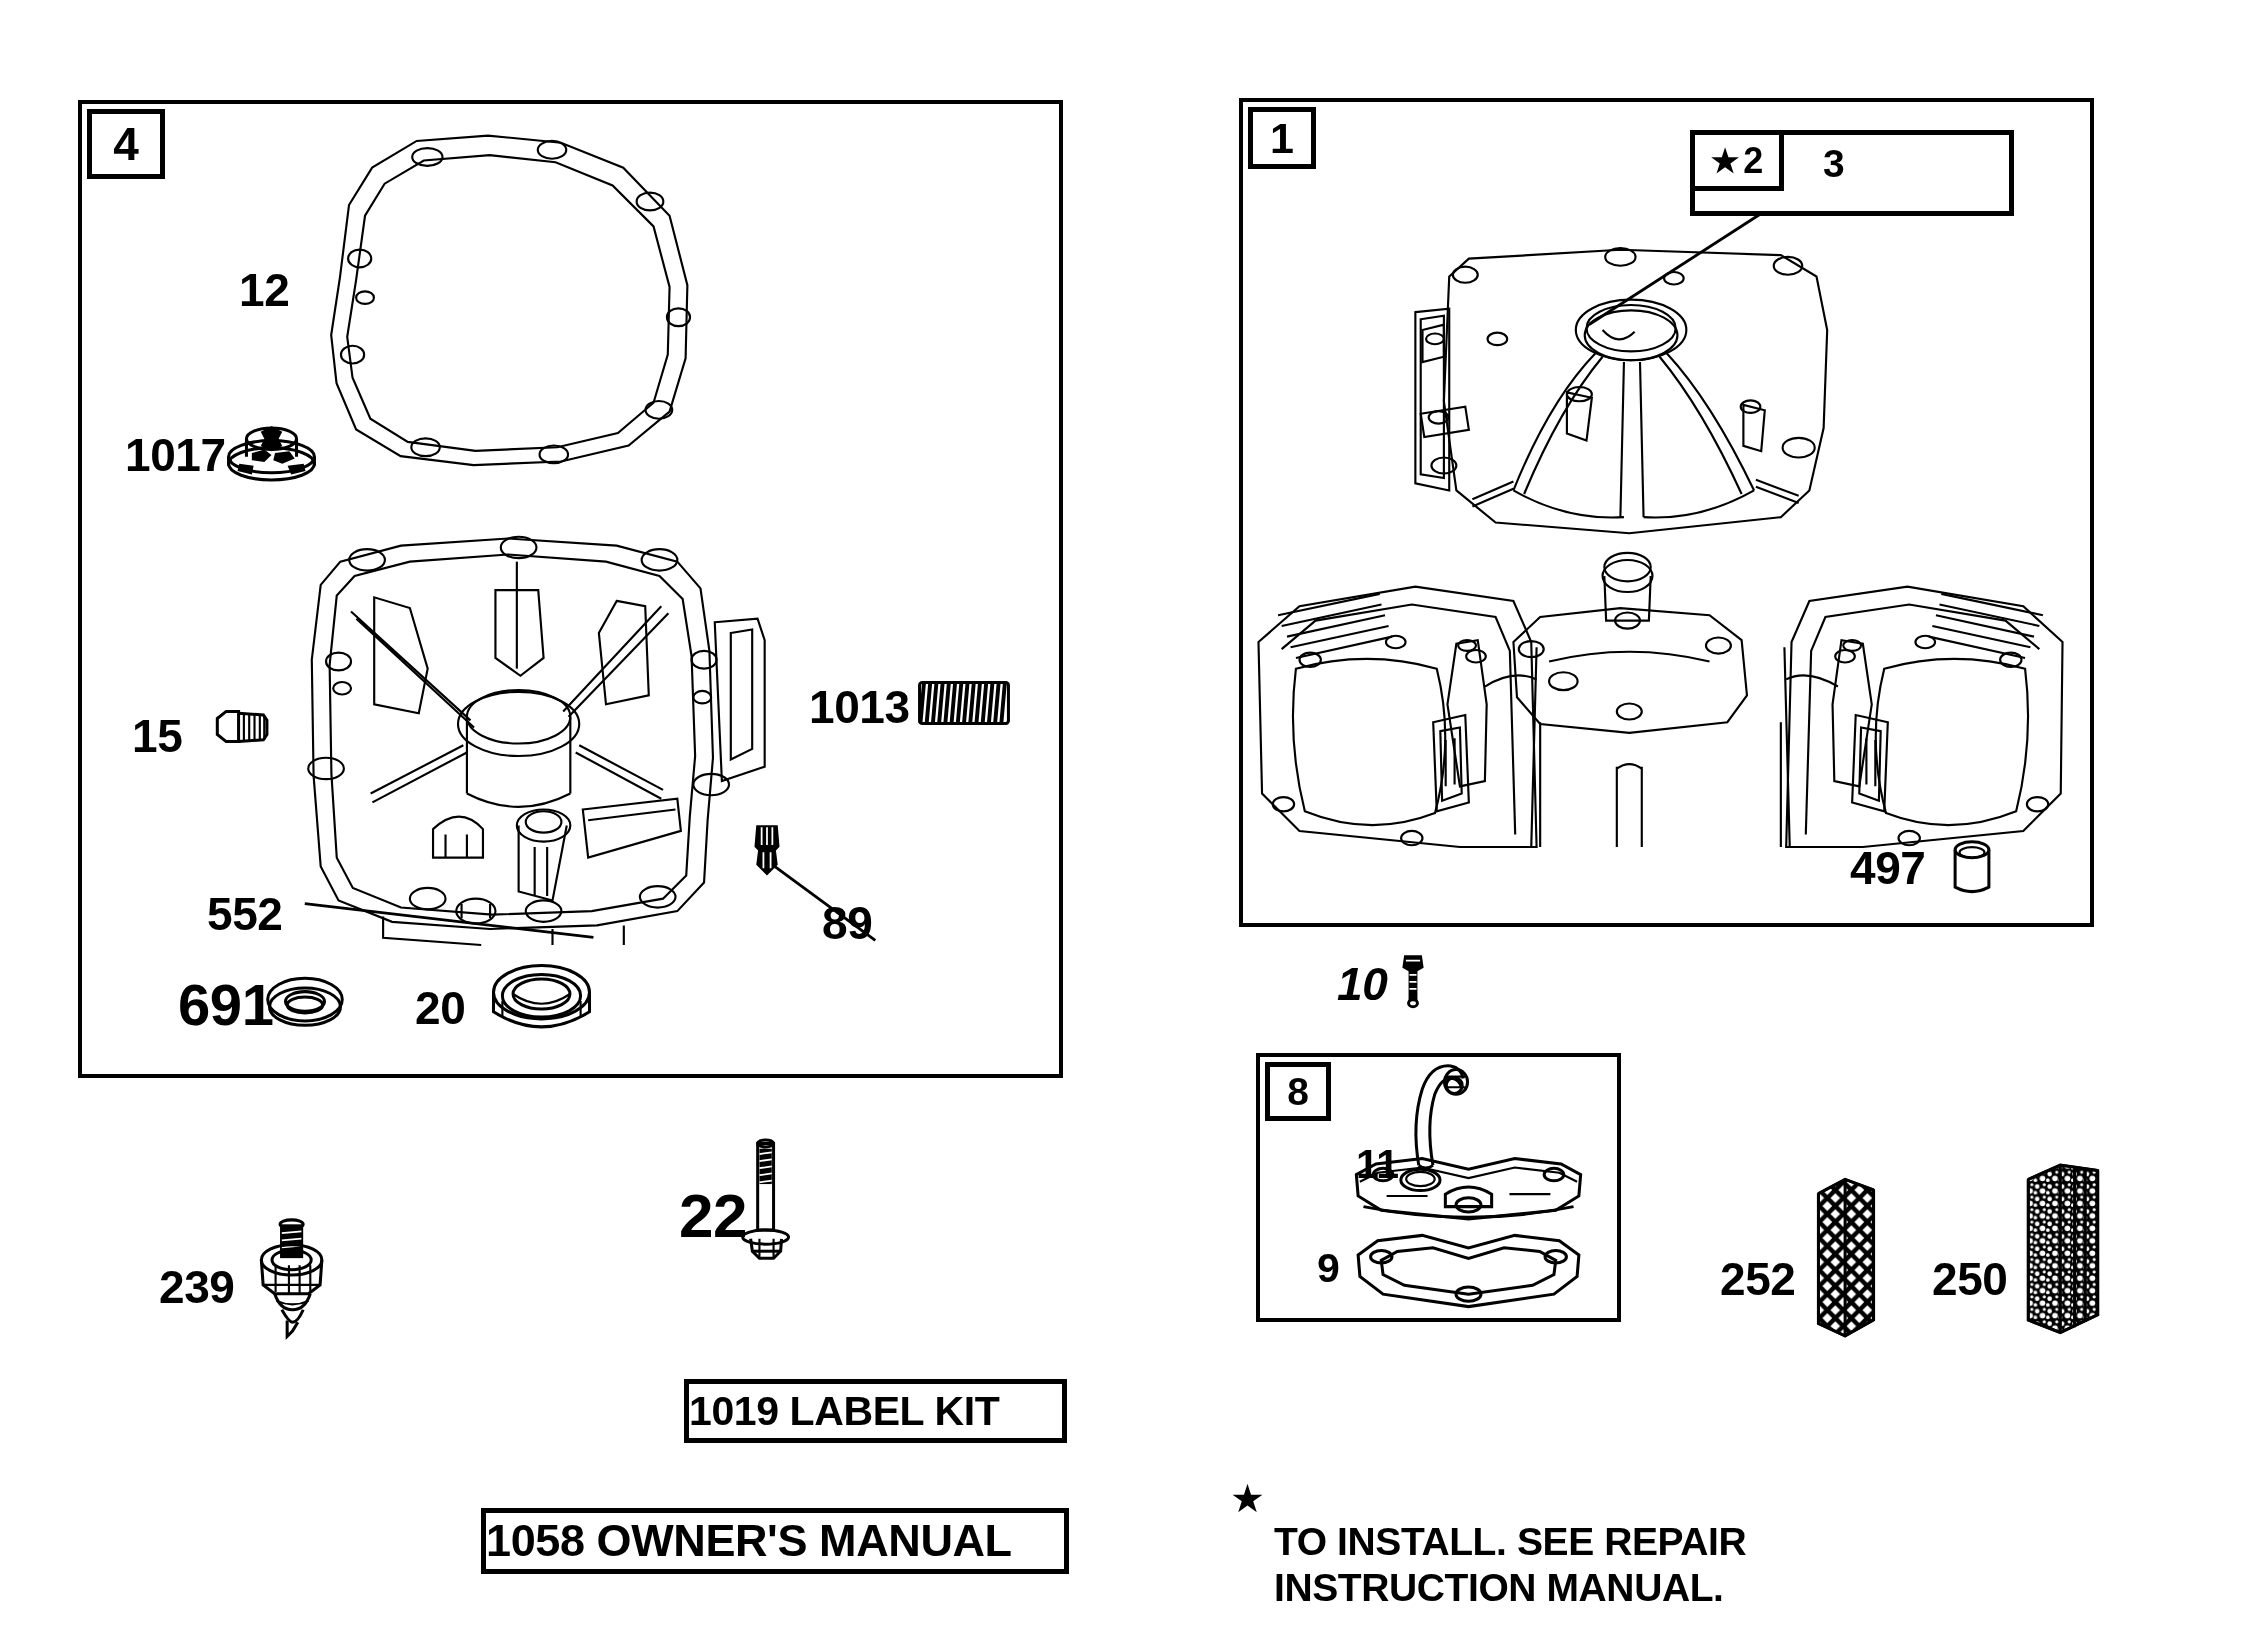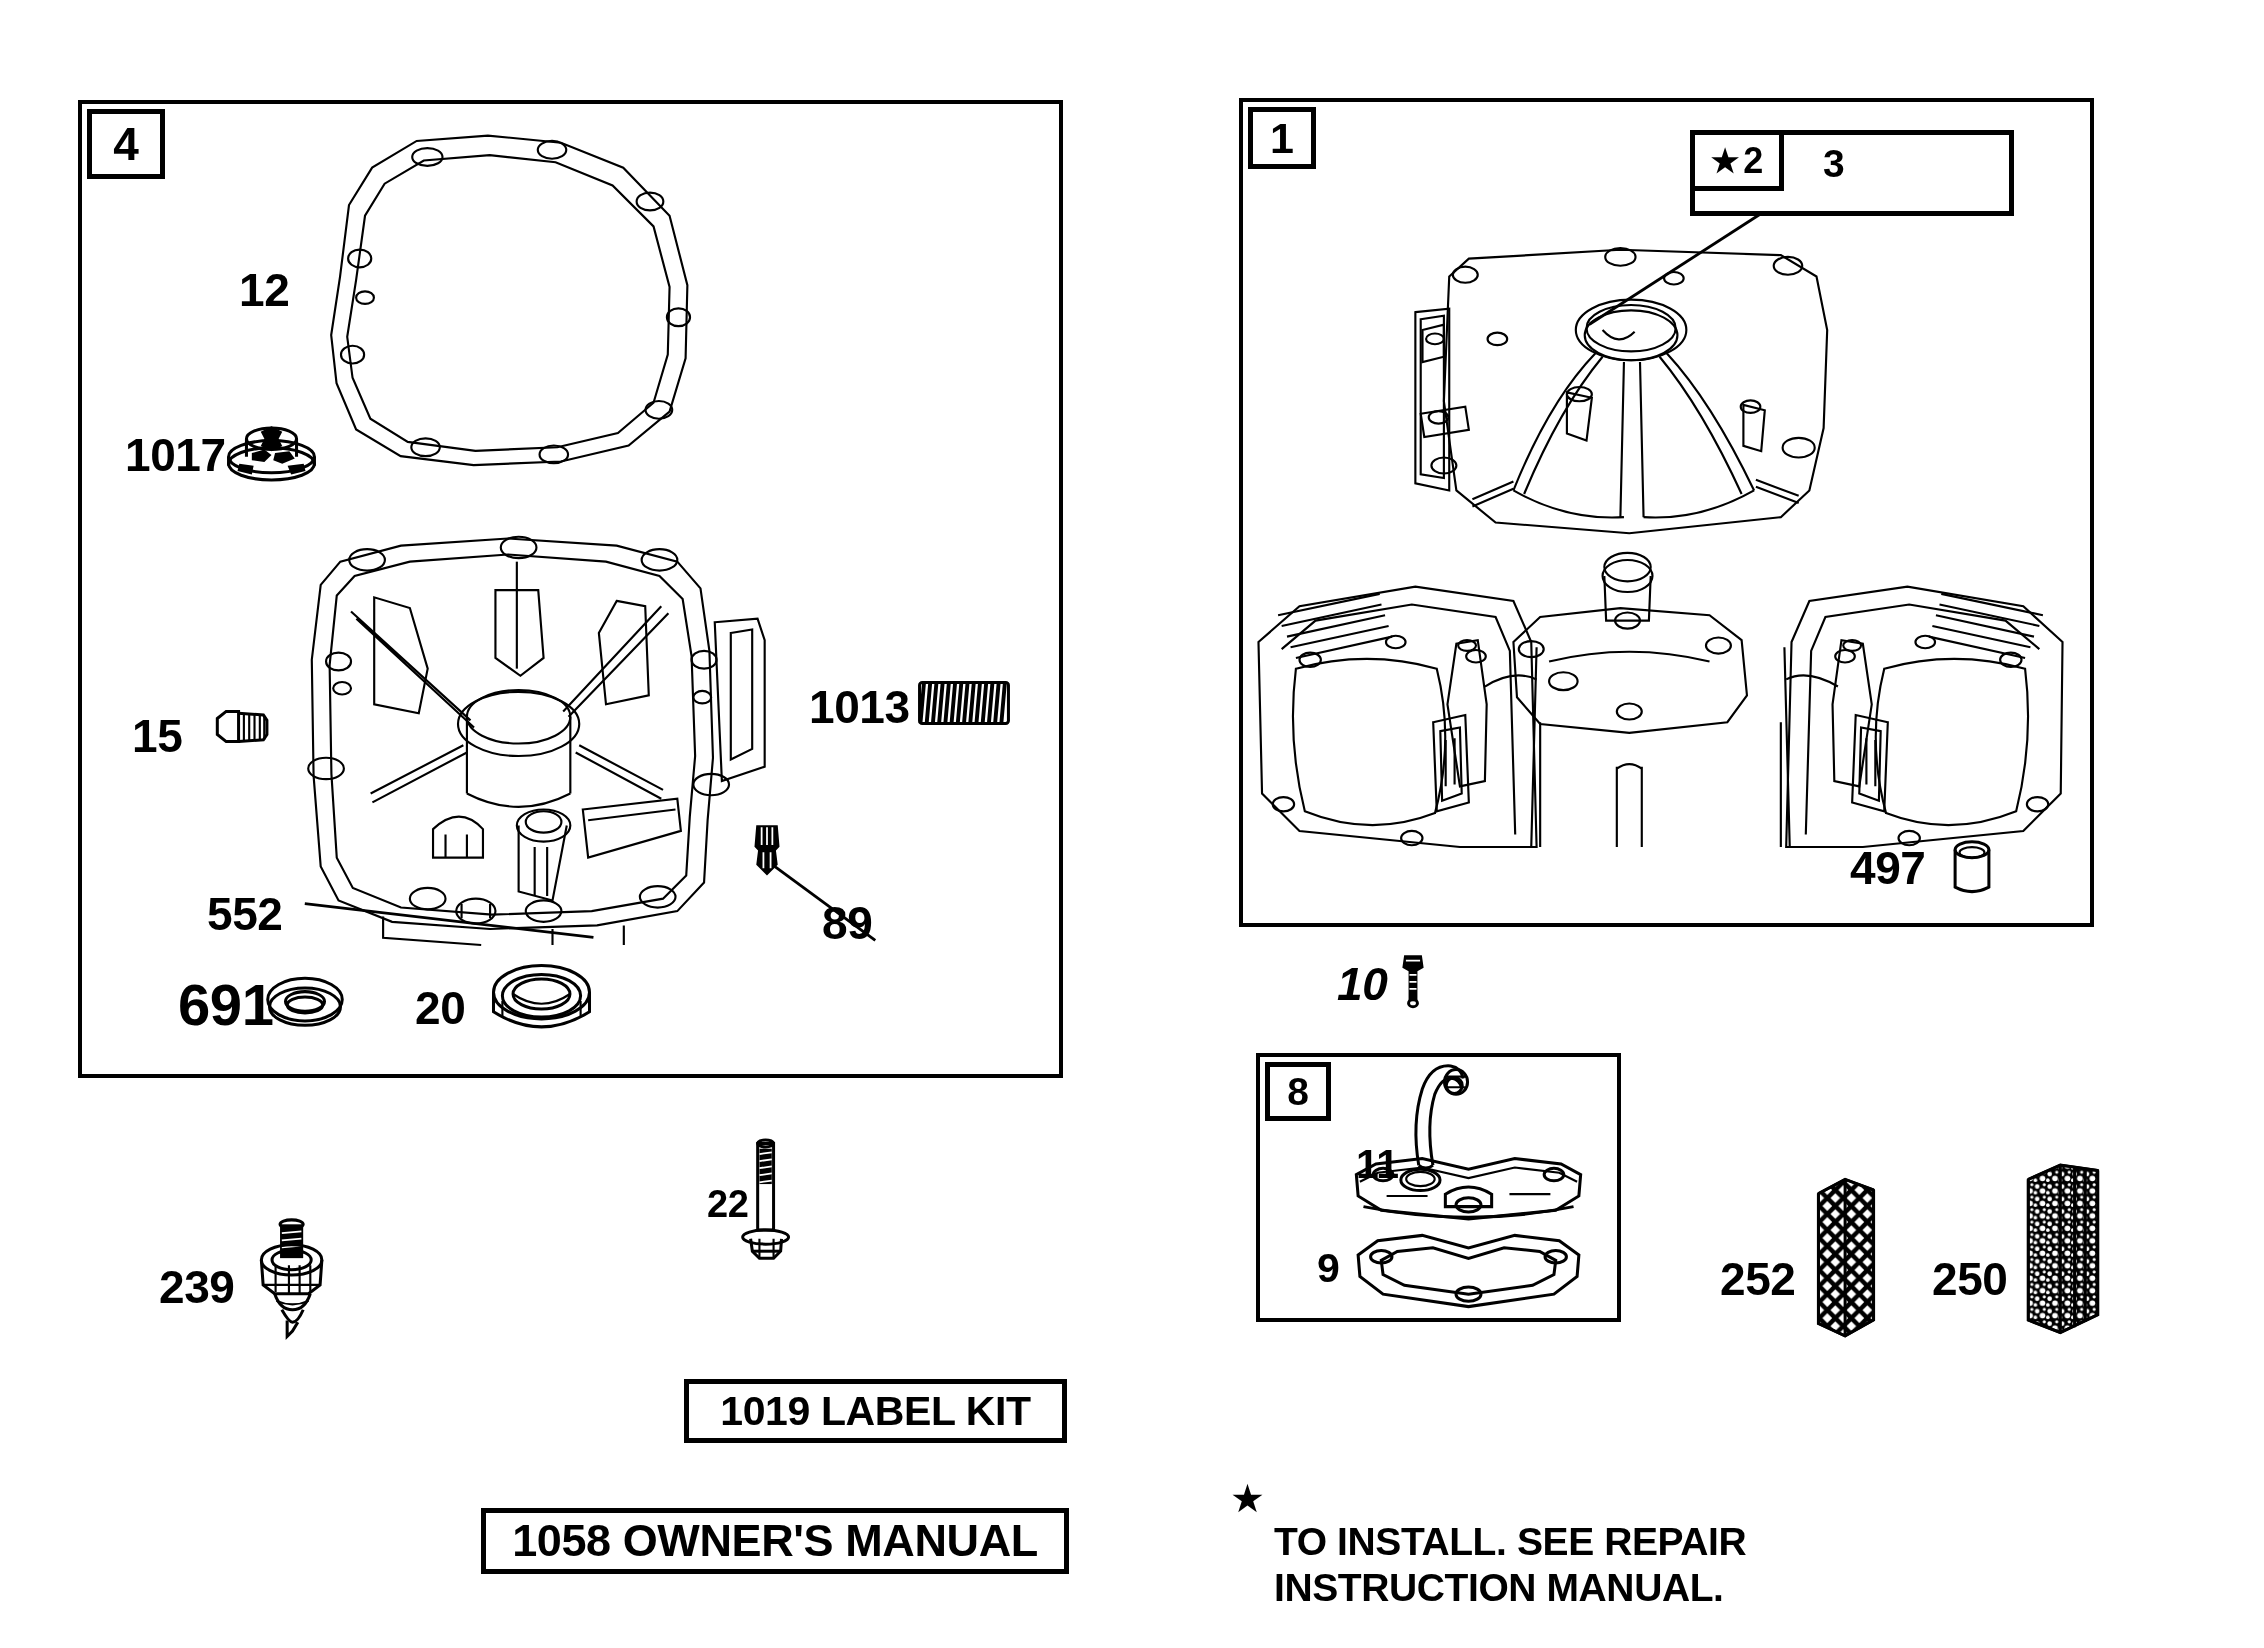--- a/index.html
+++ b/index.html
@@ -53,21 +53,21 @@
   }
 
   
   .boxed-label {
     position: absolute;
     border: 5.3px solid #000;
     background: #fff;
     box-sizing: border-box;
     display: flex;
     align-items: center;
-    justify-content: center;
+    justify-content: flex-start;
     font-weight: bold;
     white-space: nowrap;
     letter-spacing: -0.4px;
   }
 
   
   .footnote {
     position: absolute;
     font-weight: bold;
     line-height: 1.12;
@@ -246,21 +246,21 @@
   <div class="callout" style="left:415px; top:985px; font-size:46px;">20</div>
   <svg class="abs" style="left:488px; top:962px; width:107px; height:80px;" viewBox="0 0 120 90">
     <ellipse class="ln-thick" cx="60" cy="34" rx="54" ry="30"></ellipse>
     <path class="ln-thick" d="M 6 34 L 6 56 Q 60 90 114 56 L 114 34"></path>
     <ellipse class="ln-thick" cx="60" cy="38" rx="44" ry="24"></ellipse>
     <ellipse class="ln-thick" cx="60" cy="36" rx="32" ry="17"></ellipse>
     <path class="ln" d="M 16 44 L 16 62 M 104 44 L 104 62"></path>
     <path class="ln" d="M 28 36 Q 60 58 92 36"></path>
   </svg>
 
-  <div class="callout" style="left:707px; top:1185px; font-size:38px;">22</div>
+  <div class="callout" style="left:679px; top:1185px; font-size:62px;">22</div>
   <svg class="abs" style="left:740px; top:1132px; width:53px; height:143px;" viewBox="0 0 60 160">
     <path class="ln-thick" d="M 20 12 L 38 12 L 38 110 L 20 110 Z"></path>
     <ellipse class="ln-thick" cx="29" cy="12" rx="9" ry="4"></ellipse>
     <path class="fill-blk" d="M 22 18 L 36 18 L 36 58 L 22 58 Z"></path>
     <path class="ln-thin" style="stroke:#fff;stroke-width:2" d="M 22 24 L 36 22 M 22 32 L 36 30 M 22 40 L 36 38 M 22 48 L 36 46 M 22 56 L 36 54"></path>
     <ellipse class="ln-thick" cx="29" cy="118" rx="26" ry="8"></ellipse>
     <path class="ln-thick" d="M 12 120 L 14 134 L 22 142 L 38 142 L 46 134 L 47 120"></path>
     <path class="ln-thick" d="M 14 134 L 46 134"></path>
     <path class="ln" d="M 22 120 L 22 142 M 38 120 L 38 142"></path>
   </svg>

